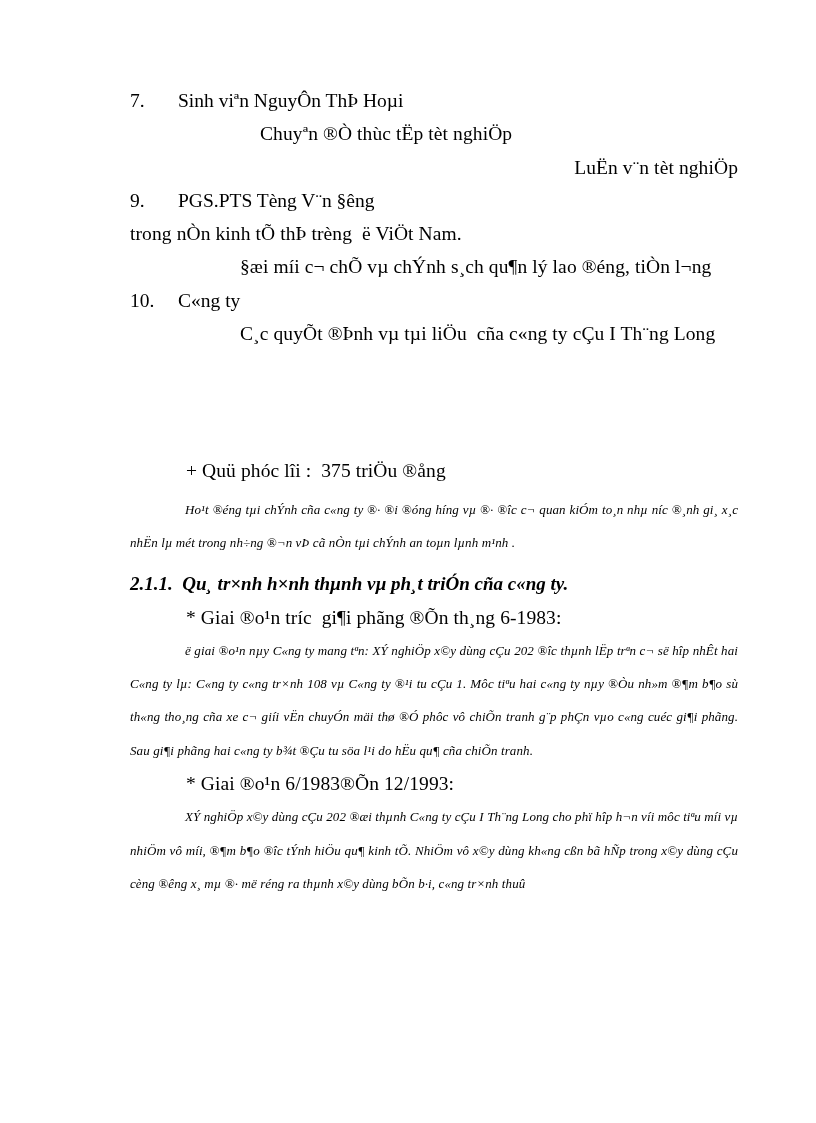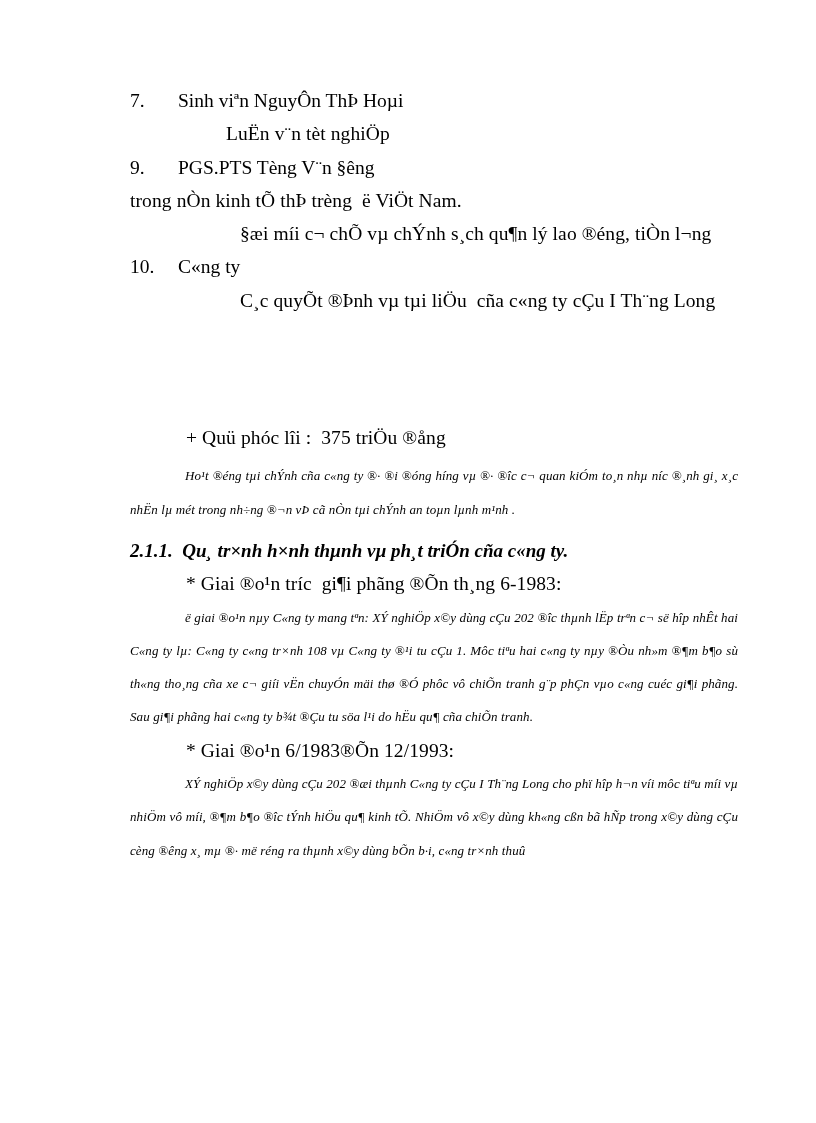--- a/index.html
+++ b/index.html
@@ -43,20 +43,21 @@
     width: 48px;
   }
   .indent-sub {
     padding-left: 110px;
   }
   .indent-sub2 {
     padding-left: 130px;
   }
   .indent-sub3 {
     padding-left: 96px;
+    text-align: right;
   }
   .indent-star {
     padding-left: 56px;
   }
   .just {
     text-align: justify;
     text-align-last: left;
     white-space: normal;
     font-size: 13px;
     line-height: 33.3px;
@@ -103,20 +104,21 @@
   }
 </style>
 </head>
 <body>
 
 <div id="page">
 
   <div class="content">
 
     <div class="numrow"><span class="num">7.</span><span>Sinh viªn NguyÔn ThÞ Hoµi</span></div>
+    <div class="line indent-sub2">Chuyªn ®Ò thùc tËp tèt nghiÖp</div>
 
     <div class="line indent-sub3">LuËn v¨n tèt nghiÖp</div>
 
     <div class="numrow"><span class="num">9.</span><span>PGS.PTS Tèng V¨n §êng</span></div>
     <div class="line">trong nÒn kinh tÕ thÞ trèng  ë ViÖt Nam.</div>
     <div class="line indent-sub">§æi míi c¬ chÕ vµ chÝnh s¸ch qu¶n lý lao ®éng, tiÒn l¬ng</div>
 
     <div class="numrow"><span class="num">10.</span><span>C«ng ty</span></div>
     <div class="line indent-sub">C¸c quyÕt ®Þnh vµ tµi liÖu  cña c«ng ty cÇu I Th¨ng Long</div>
 

